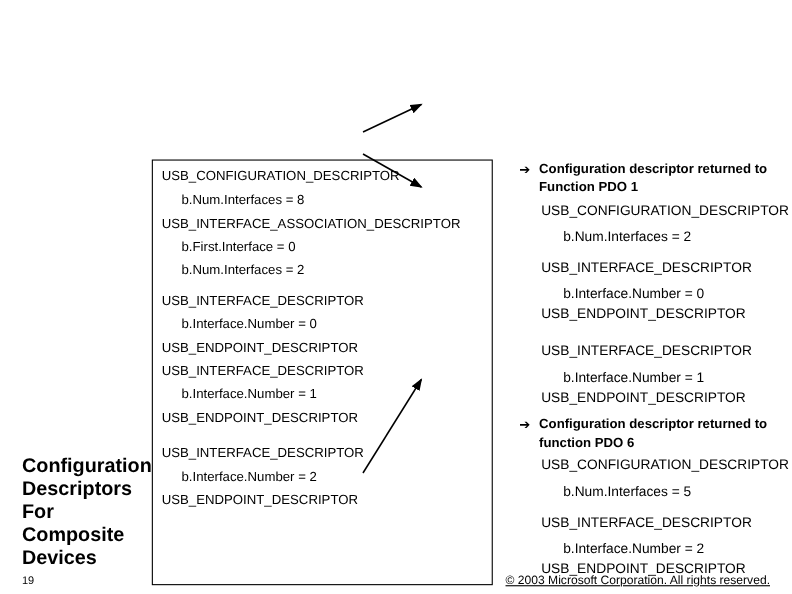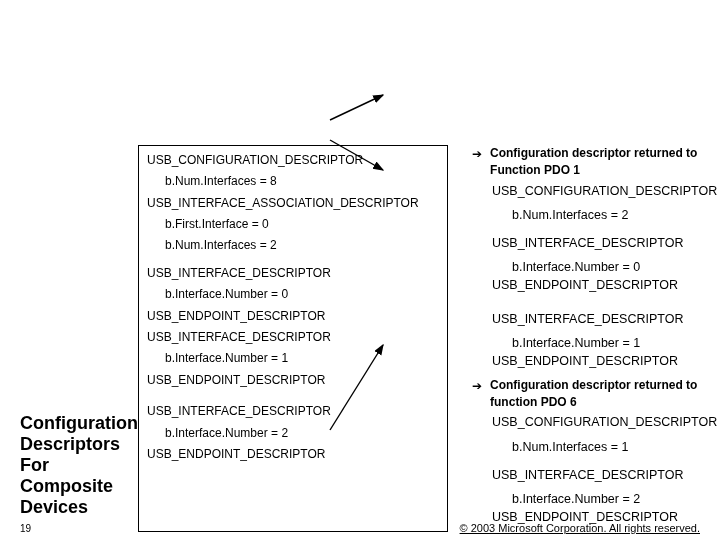--- a/index.html
+++ b/index.html
@@ -140,21 +140,21 @@
       <div class="spacer-md"></div>
       <div class="sub">USB_INTERFACE_DESCRIPTOR</div>
       <div class="sub2">b.Interface.Number = 1</div>
       <div class="sub">USB_ENDPOINT_DESCRIPTOR</div>
 
       <div class="bullet-row" style="margin-top:4px;">
         <span class="arrow-icon">➔</span>
         <span class="bullet-head">Configuration descriptor returned to function PDO 6</span>
       </div>
       <div class="sub">USB_CONFIGURATION_DESCRIPTOR</div>
-      <div class="sub2">b.Num.Interfaces = 1</div>
+      <div class="sub2">b.Num.Interfaces = 5</div>
       <div class="spacer-md"></div>
       <div class="sub">USB_INTERFACE_DESCRIPTOR</div>
       <div class="sub2">b.Interface.Number = 2</div>
       <div class="sub">USB_ENDPOINT_DESCRIPTOR</div>
     </div>
   </div>
 </div>
 
 <svg class="connector" width="720" height="540">
   <defs>

